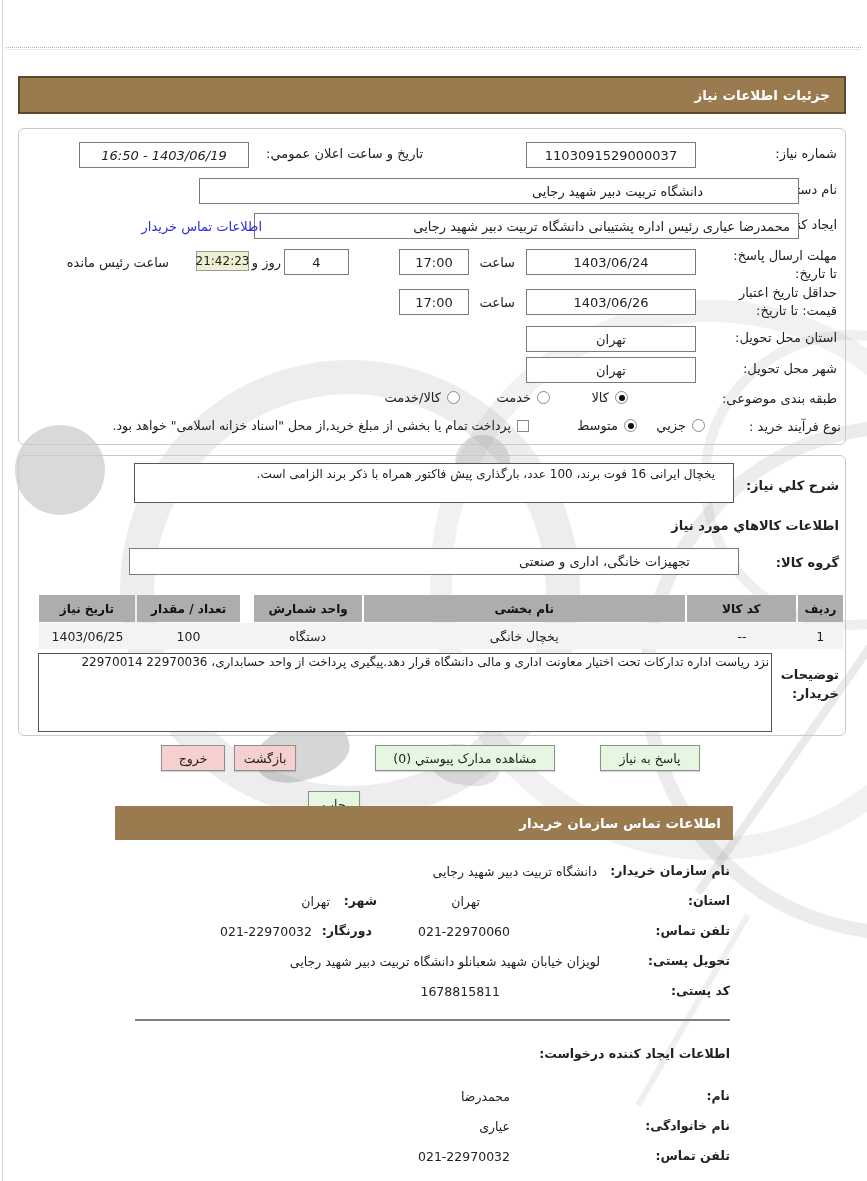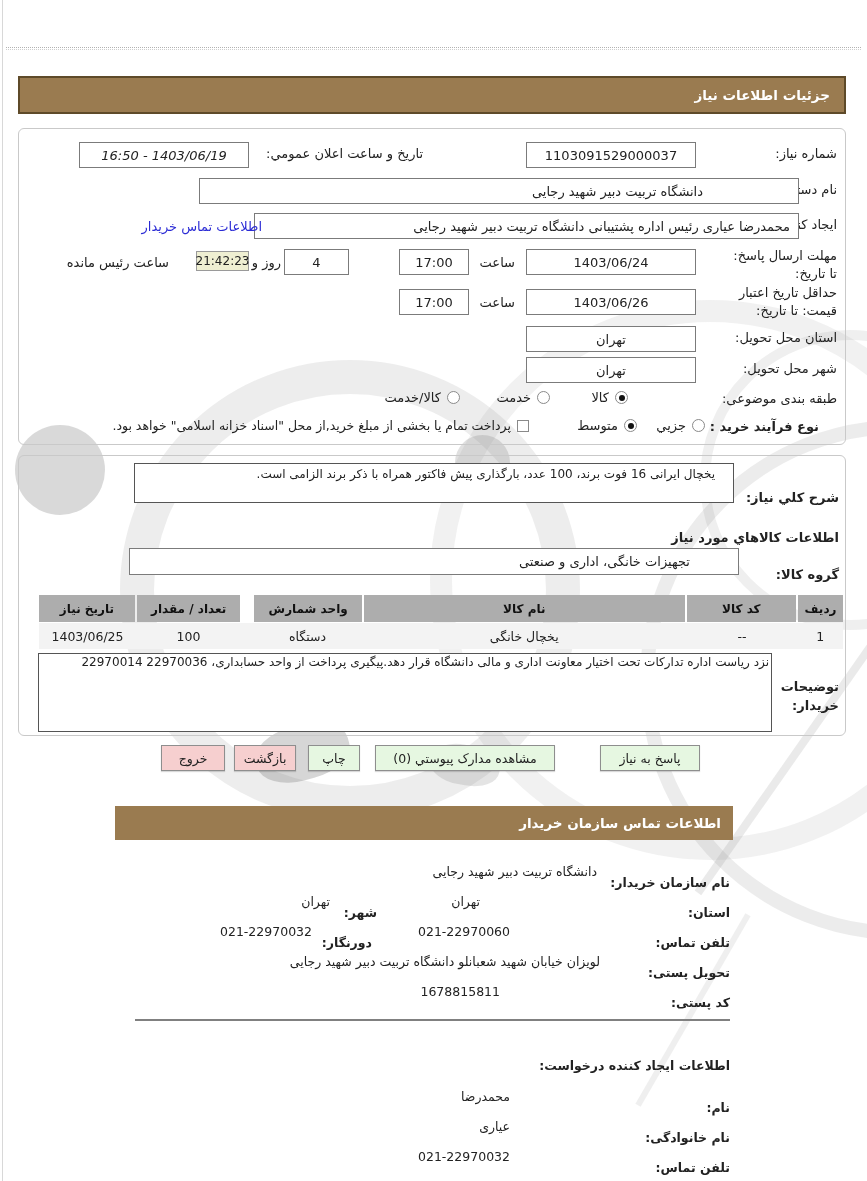--- a/index.html
+++ b/index.html
@@ -23,21 +23,21 @@
   
   .bar { background:#9a7b50; color:#fff; font-weight:bold; font-size:13.5px; }
   .bar1 { left:18px; top:76px; width:828px; height:38px; border:2px solid #5e4a29;
     line-height:34px; padding-right:14px; }
   .bar2 { left:115px; top:806px; width:618px; height:34px; line-height:34px; padding-right:12px; }
   
   .panel { border:1px solid #c9c9c9; border-radius:6px; background:transparent; }
   .panel1 { left:18px; top:128px; width:828px; height:317px; }
   .panel2 { left:18px; top:455px; width:828px; height:281px; }
   .lbl { color:#222; white-space:nowrap; }
-  .lbl-b { font-weight:bold; white-space:nowrap;margin-top:12px; }
+  .lbl-b { font-weight:bold; white-space:nowrap; }
   .inp { background:#fff; border:1px solid #7b7b7b; height:26px; display:flex;
     align-items:center; justify-content:center; font-size:13px; overflow:hidden; white-space:nowrap; }
   .inp-right { justify-content:flex-start; padding-right:8px; }
   .ltr { direction:ltr; unicode-bidi:embed; }
   .link { color:#2b2bd5; cursor:pointer; white-space:nowrap; }
   .count { background:#efefd2; border:1px solid #9a9a9a; height:20px; width:53px;
     display:flex; align-items:center; justify-content:center; font-size:12px; }
   
   .opt { display:flex; align-items:center; gap:6px; white-space:nowrap; }
   .radio { width:13px; height:13px; border:1px solid #8a8a8a; border-radius:50%; background:#fff;
@@ -153,21 +153,21 @@
     </div>
     <div class="abs opt" style="right:295px; top:261px;">
       <span class="radio"></span>
       <span>خدمت</span>
     </div>
     <div class="abs opt" style="right:385px; top:261px;">
       <span class="radio"></span>
       <span>کالا/خدمت</span>
     </div>
 
-    <span class="abs lbl" style="right:26px; top:290px;font-weight:bold;">نوع فرآیند خرید :</span>
+    <span class="abs lbl" style="right:4px; top:290px;">نوع فرآیند خرید :</span>
     <div class="abs opt" style="right:140px; top:289px;">
       <span class="radio"></span>
       <span>جزيي</span>
     </div>
     <div class="abs opt" style="right:208px; top:289px;">
       <span class="radio sel"></span>
       <span>متوسط</span>
     </div>
     <div class="abs opt" style="right:316px; top:289px; font-size:12.5px;">
       <span class="chk"></span>
@@ -186,21 +186,21 @@
 
     <span class="abs lbl-b" style="right:6px; top:99px;">گروه کالا:</span>
     <div class="abs inp inp-right" style="right:106px; top:92px; width:610px; height:27px; padding-right:48px;">
       <span>تجهیزات خانگی، اداری و صنعتی</span>
     </div>
 
     <div class="abs" style="right:2px; left:20px; top:139px;">
       <div class="tbl-head">
         <div class="cell c0">ردیف</div>
         <div class="cell c1">کد کالا</div>
-        <div class="cell c2">نام کالا</div>
+        <div class="cell c2">نام بخشی</div>
         <div class="cell c3">واحد شمارش</div>
         <div class="cell c4">تعداد / مقدار</div>
         <div class="cell c5">تاریخ نیاز</div>
       </div>
       <div class="tbl-row">
         <div class="cell c0">1</div>
         <div class="cell c1">--</div>
         <div class="cell c2">یخچال خانگی</div>
         <div class="cell c3">دستگاه</div>
         <div class="cell c4">100</div>
@@ -210,21 +210,21 @@
 
     <span class="abs lbl-b" style="right:6px; top:210px; width:78px; white-space:normal; line-height:1.45; text-align:right;">توضیحات خریدار:</span>
     <div class="abs ta" style="right:73px; left:19px; top:197px; height:79px; padding:1px 2px; white-space:nowrap;">
       <span>نزد ریاست اداره تدارکات تحت اختیار معاونت اداری و مالی دانشگاه قرار دهد.پیگیری پرداخت از واحد حسابداری، 22970036 22970014</span>
     </div>
   </div>
 
   <div class="abs z" style="left:0; top:745px; width:867px; height:28px;">
     <div class="btn btn-green" style="right:167px; width:100px;">پاسخ به نیاز</div>
     <div class="btn btn-green" style="right:312px; width:180px;">مشاهده مدارک پیوستي (0)</div>
-    <div class="btn btn-green" style="right:507px; width:52px;">چاپ</div>
+    <div class="btn btn-green" style="right:507px; width:52px;margin-top:46px;">چاپ</div>
     <div class="btn btn-pink" style="right:571px; width:62px;">بازگشت</div>
     <div class="btn btn-pink" style="right:642px; width:64px;">خروج</div>
   </div>
 
   <div class="abs z bar bar2">
     <span>اطلاعات تماس سازمان خریدار</span>
   </div>
 
   <div class="abs z info" style="left:0; top:0; width:867px; height:0;">
     <span class="abs lbl-b" style="right:137px; top:863px;">نام سازمان خریدار:</span>

